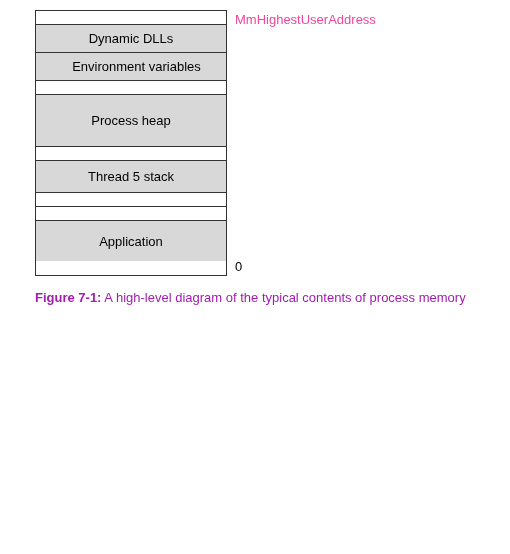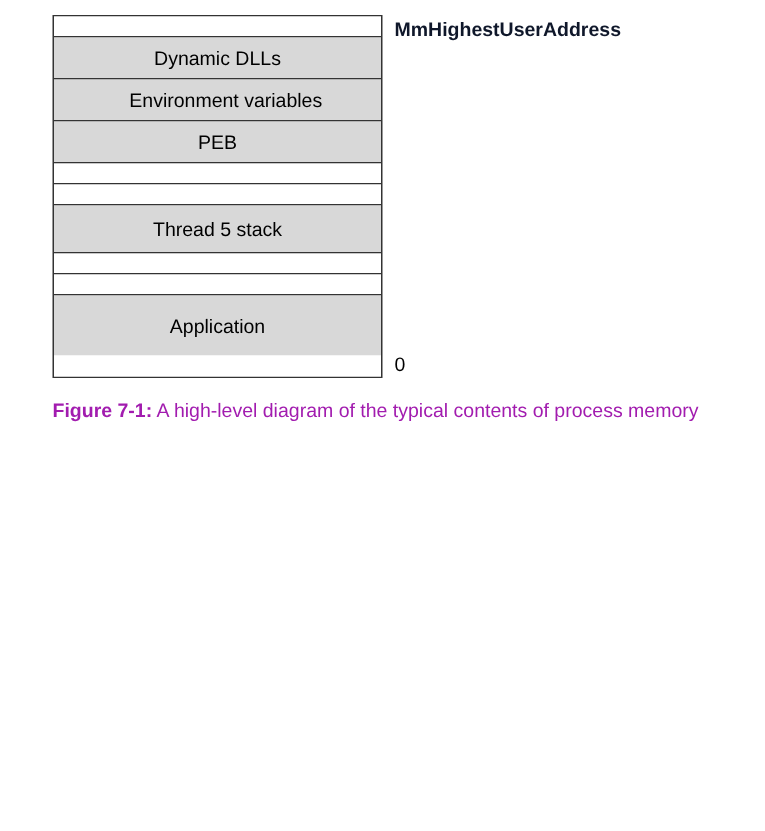--- a/index.html
+++ b/index.html
@@ -17,21 +17,21 @@
       flex-direction: row;
       align-items: stretch;
       width: 440px;
       margin: 0 auto;
       position: relative;
     }
 
     .memory-blocks {
       display: flex;
       flex-direction: column;
-      width: 220px;
+      width: 192px;
       border: 1.5px solid #333;
     }
 
     .block {
       border-bottom: 1.5px solid #333;
       display: flex;
       align-items: center;
       justify-content: center;
       text-align: center;
       background: #fff;
@@ -56,23 +56,22 @@
       display: flex;
       flex-direction: column;
       justify-content: space-between;
       margin-left: 8px;
       position: relative;
       width: 200px;
     }
 
     .label-top {
       font-size: 13px;
-      color: #0f172a;
+      color: #ec4899;
       padding-top: 2px;
-      font-weight: bold;
     }
 
     .label-bottom {
       font-size: 13px;
       color: #000;
       padding-bottom: 2px;
     }
 
     .caption {
       margin-top: 12px;
@@ -93,24 +92,24 @@
 
 <div class="diagram-container">
   <div class="memory-blocks">
 
     <div class="block spacer" style="height:14px;"></div>
 
     <div class="block shaded" style="height:28px;">Dynamic DLLs</div>
 
     <div class="block shaded" style="height:28px;padding-left:15px;">Environment variables</div>
 
-    <div class="block shaded" style="height:28px;">PEB</div>
 
     <div class="block spacer" style="height:14px;"></div>
 
+    <div class="block shaded" style="height:52px;">Process heap</div>
 
     <div class="block spacer" style="height:14px;"></div>
 
     <div class="block shaded" style="height:32px;">Thread 5 stack</div>
 
 
     <div class="block spacer" style="height:14px;"></div>
 
 
     <div class="block spacer" style="height:14px;"></div>

